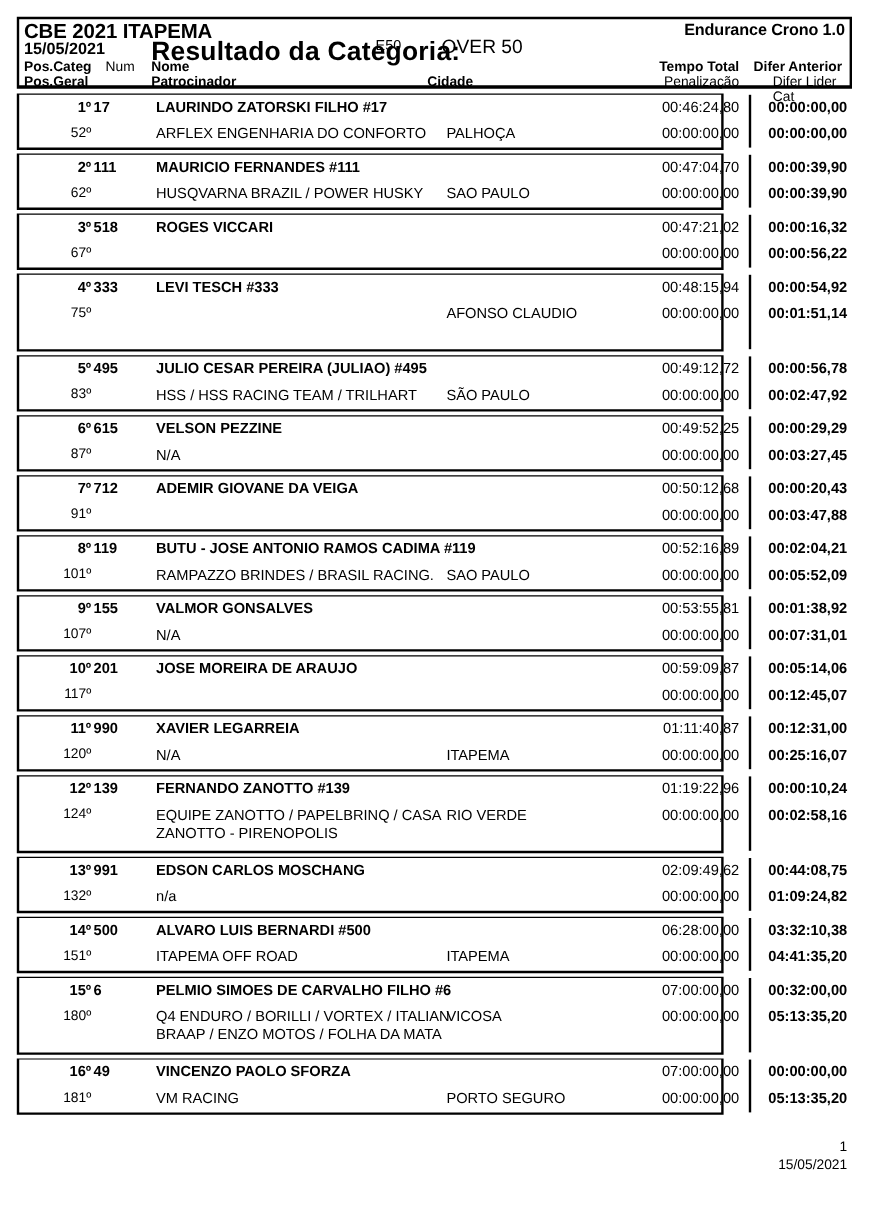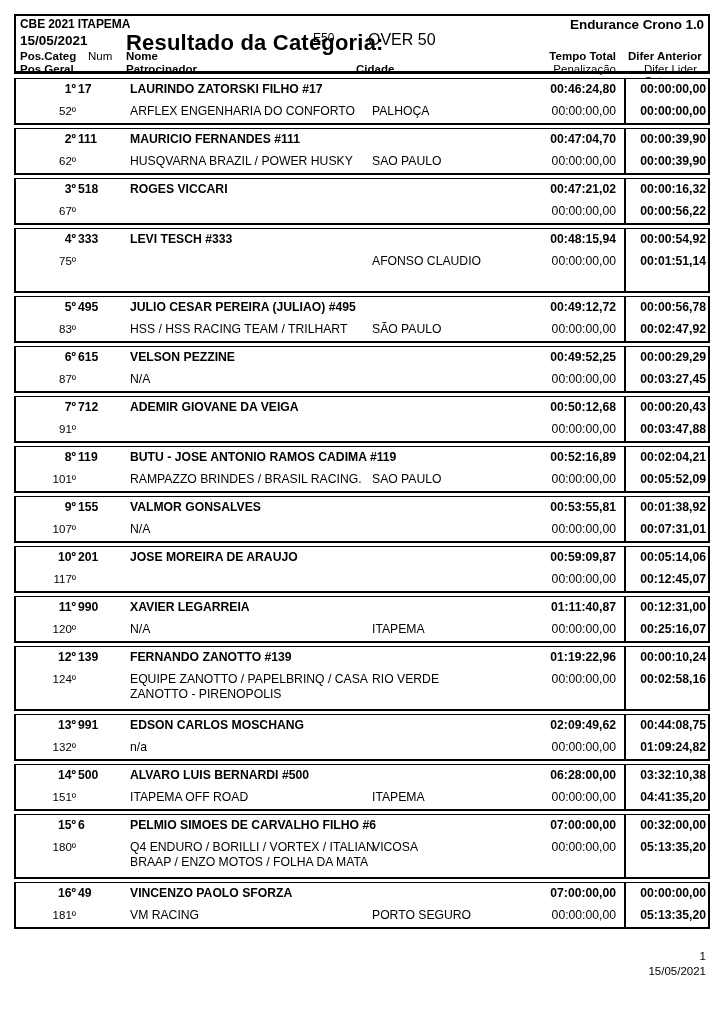--- a/index.html
+++ b/index.html
@@ -30,21 +30,21 @@
     top: 14px;
     width: 696px;
     border: 2px solid #000;
     border-bottom: 3px solid #000;
     box-sizing: border-box;
     height: 60px;
   }
   .hd-line1 {
     position: absolute;
     left: 4px; top: 1px;
-    font-size: 12px;
+    font-size: 17px;
     font-weight: bold;
     letter-spacing: -0.1px;
   }
   .hd-right1 {
     position: absolute;
     right: 4px; top: 1px;
     font-size: 13.5px;
     font-weight: bold;
     letter-spacing: -0.1px;
   }
@@ -88,21 +88,21 @@
   .ch-tempo    { right: 92px; top: 34px; font-weight: bold; }
   .ch-penal    { right: 92px; top: 47px; font-weight: normal; }
   .ch-difant   { left: 612px; top: 34px; font-weight: bold; }
   .ch-diflider { left: 612px; top: 47px; font-weight: normal; padding-left: 16px; }
 
   
   #rows {
     position: absolute;
     left: 14px;
     top: 78px;
-    width: 696px;
+    width: 589px;
   }
   .grp {
     position: relative;
     border: 2px solid #000;
     border-top: 1.5px solid #000;
     box-sizing: border-box;
     margin-bottom: 3px;
     background: #fff;
   }
   .grp .vline {
@@ -124,21 +124,21 @@
     font-size: 12.2px;
     white-space: pre;
     line-height: 15px;
   }
   .c-poscateg { left: 0;   width: 60px;  text-align: right; top: 3px; font-weight: bold; }
   .c-posgeral { left: 0;   width: 60px;  text-align: right; top: 3px; font-weight: normal; font-size: 11.5px; }
   .c-num      { left: 62px; width: 45px; text-align: left; top: 3px; font-weight: bold; }
   .c-nome     { left: 114px; top: 3px; font-weight: bold; }
   .c-patroc   { left: 114px; top: 3px; font-weight: normal; max-width: 250px; }
   .c-cidade   { left: 356px; top: 3px; font-weight: normal; }
-  .c-tempo    { left: 430px; width: 170px; text-align: right; top: 3px; font-weight: bold; }
+  .c-tempo    { left: 430px; width: 170px; text-align: right; top: 3px; font-weight: normal; }
   .c-penal    { left: 430px; width: 170px; text-align: right; top: 3px; font-weight: normal; }
   .c-difant   { left: 612px; width: 78px; text-align: right; top: 3px; font-weight: bold; }
   .c-diflider { left: 612px; width: 78px; text-align: right; top: 3px; font-weight: bold; }
 
   
   .footer {
     position: absolute;
     right: 14px;
     text-align: right;
     font-size: 11.5px;

